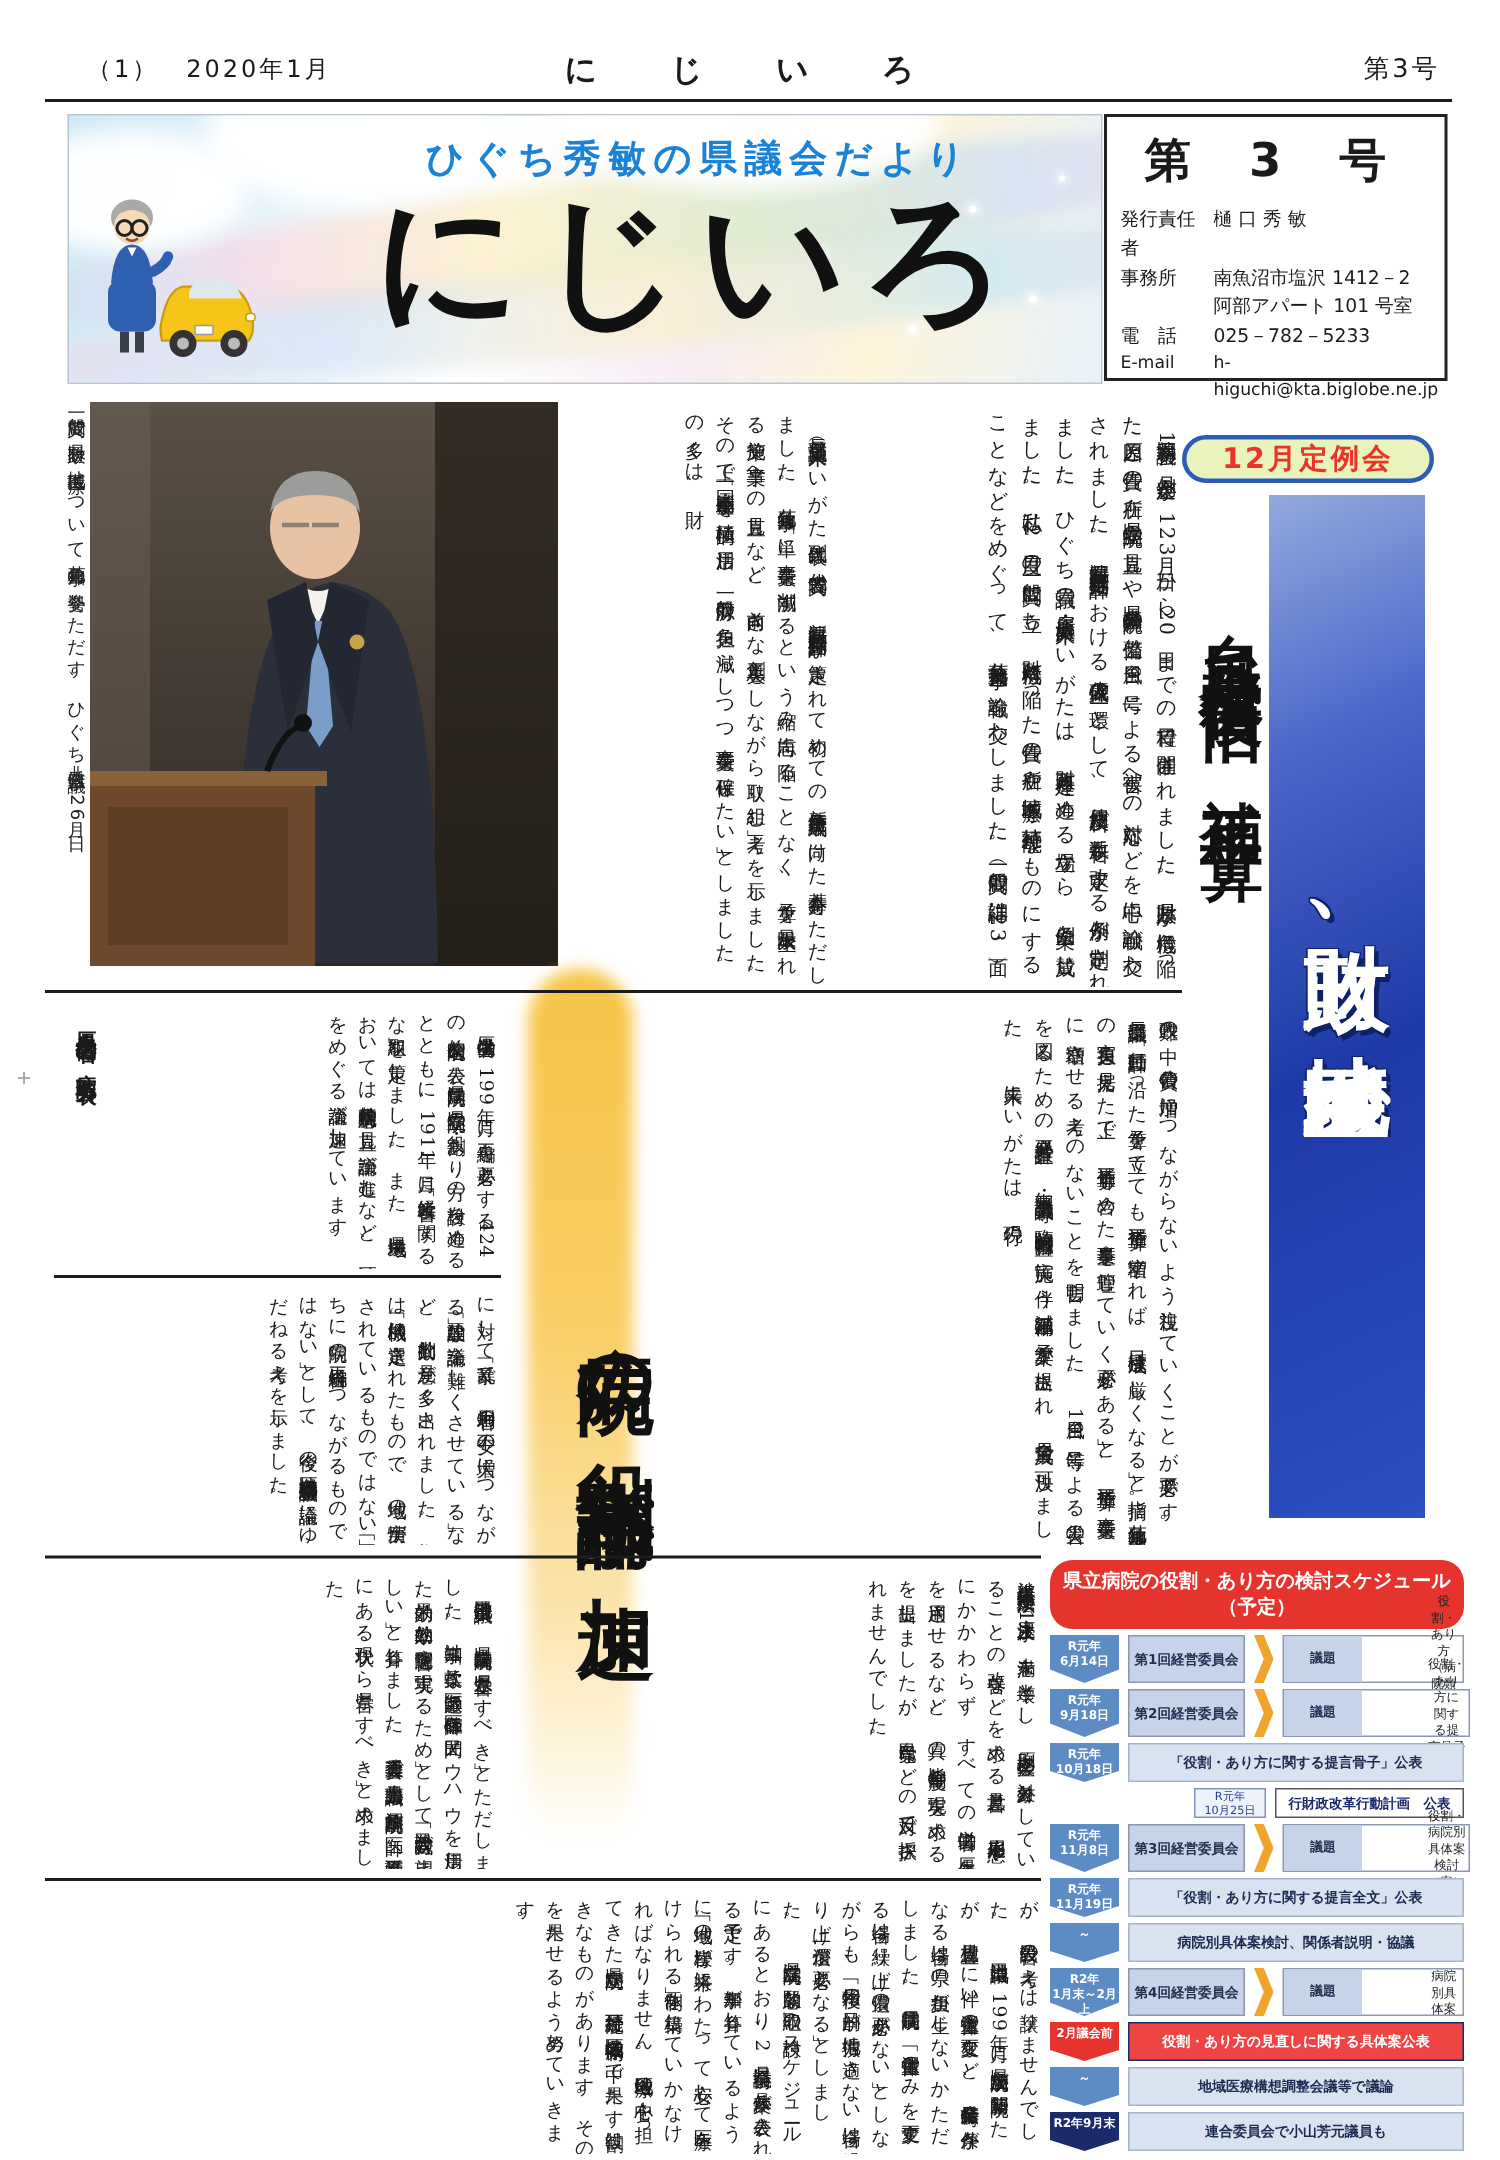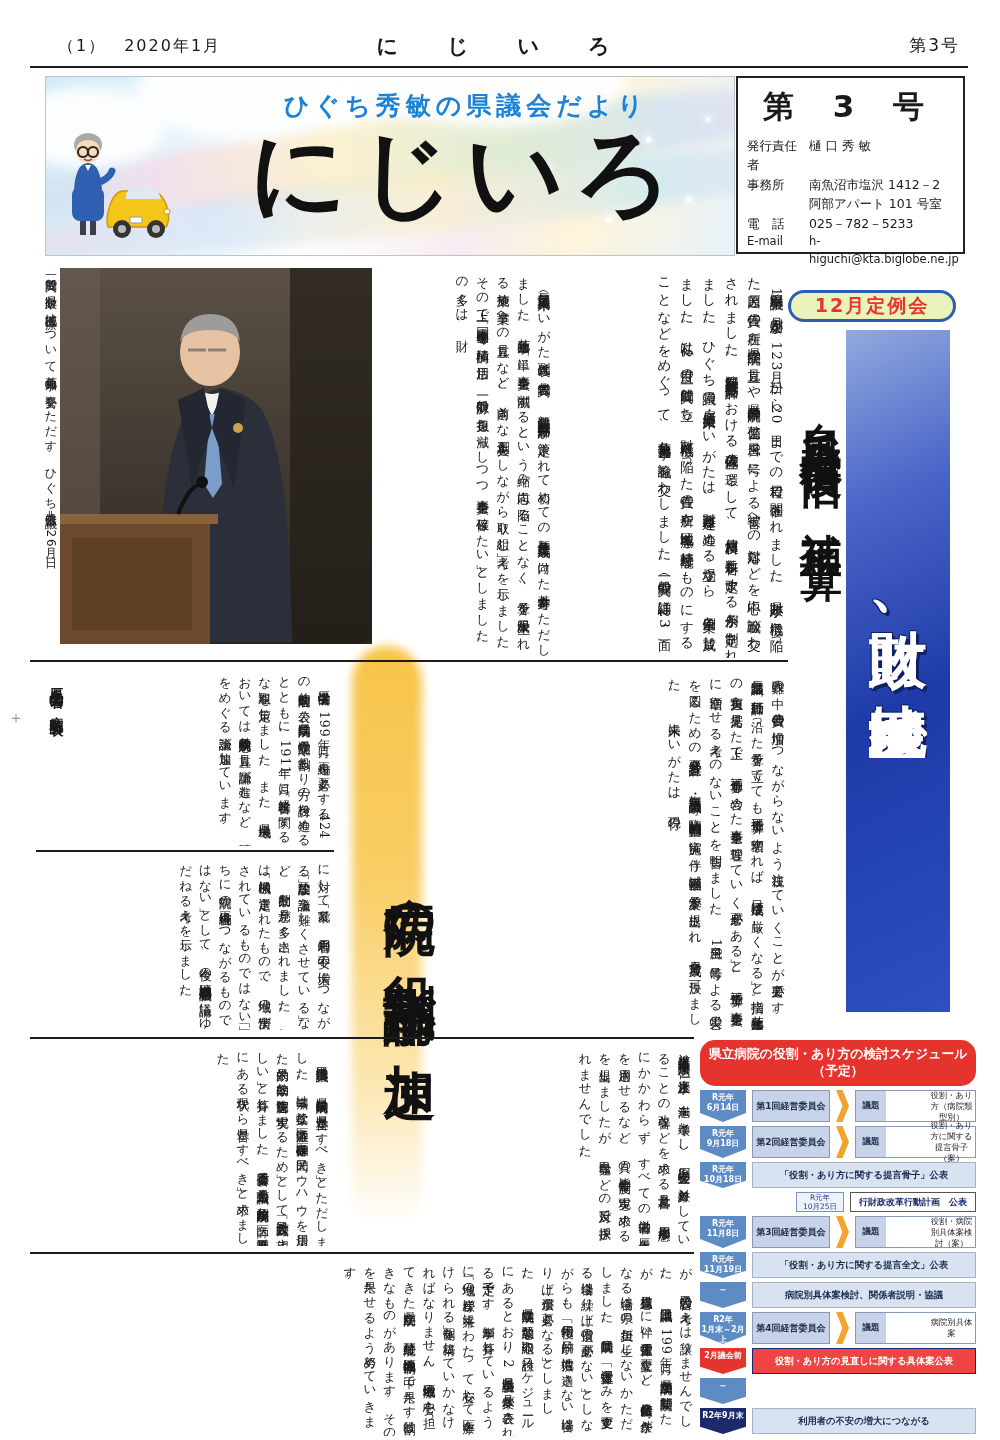--- a/index.html
+++ b/index.html
@@ -85,21 +85,21 @@
   .srow{display:flex;align-items:stretch;gap:6px;}
   .chev{flex:none;width:46px;color:#fff;font-weight:bold;font-size:8px;line-height:1.25;text-align:center;
     background:#5d8bc4;clip-path:polygon(0 0,100% 0,100% 72%,50% 100%,0 72%);
     display:flex;flex-direction:column;justify-content:flex-start;padding-top:3px;box-sizing:border-box;}
   .chev-red{background:#e5332d;}
   .chev-navy{background:#1b2a6b;}
   .mbox{flex:none;width:76px;background:#c7d3e8;border:1px solid #8a97b5;display:flex;align-items:center;
     justify-content:center;font-weight:bold;font-size:9px;color:#22304f;}
   .sarrow{flex:none;width:13px;background:#f0a42e;clip-path:polygon(0 0,50% 0,100% 50%,50% 100%,0 100%,50% 50%);}
   .topic{flex:1;display:flex;border:1px solid #8a97b5;background:#fff;}
-  .tlabel{flex:none;width:30px;background:#c7d3e8;display:flex;align-items:center;justify-content:center;
+  .tlabel{flex:none;width:52px;background:#c7d3e8;display:flex;align-items:center;justify-content:center;
     font-weight:bold;font-size:8.5px;color:#22304f;}
   .tbox{flex:1;display:flex;align-items:center;justify-content:center;font-size:8.3px;color:#222;padding:0 2px;text-align:center;margin-left:42px;}
   .wbox{flex:1;background:#d9e2f0;border:1px solid #a5b2cc;display:flex;align-items:center;justify-content:center;
     font-weight:bold;font-size:9.3px;color:#1c2b50;text-align:center;}
   .navybox{flex:1;background:#ef4444;border:1px solid #1b2a6b;display:flex;align-items:center;justify-content:center;
     font-weight:bold;font-size:9.3px;color:#fff;text-align:center;}
   .h32{height:32px;}.h26{height:26px;}.h20{height:20px;}
   .inset{padding-left:96px;}
   .chip{flex:none;width:46px;background:#eef3fb;border:1px solid #7c93c0;color:#27408b;font-size:7.5px;
     line-height:1.2;display:flex;flex-direction:column;align-items:center;justify-content:center;}
@@ -322,23 +322,24 @@
       <div class="chev chev-red">
         <span>2月議会前</span>
       </div>
       <div class="navybox">役割・あり方の見直しに関する具体案公表</div>
     </div>
 
     <div class="srow h26">
       <div class="chev">
         <span>～</span>
       </div>
+      <div class="wbox">地域医療構想調整会議等で議論</div>
     </div>
 
     <div class="srow h26">
       <div class="chev chev-navy">
         <span>R2年9月末</span>
       </div>
-      <div class="wbox">利用者の不安の増大につながる</div>
+      <div class="wbox">連合委員会で小山芳元議員も</div>
     </div>
   </div>
 
 </div>
 
 </body></html>

